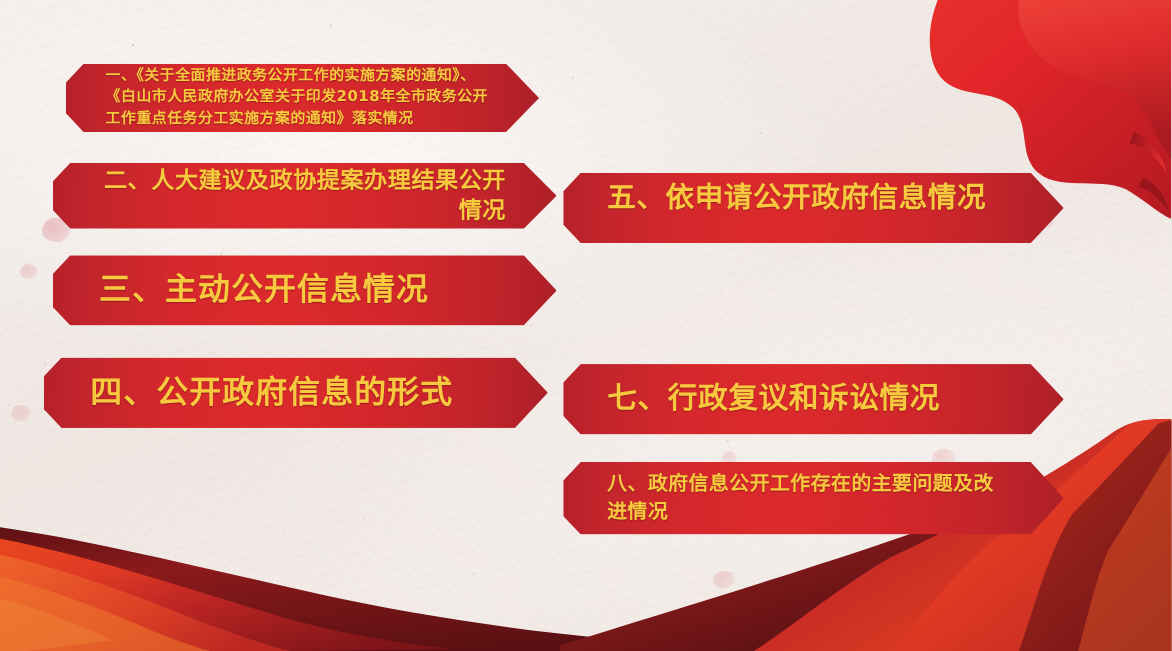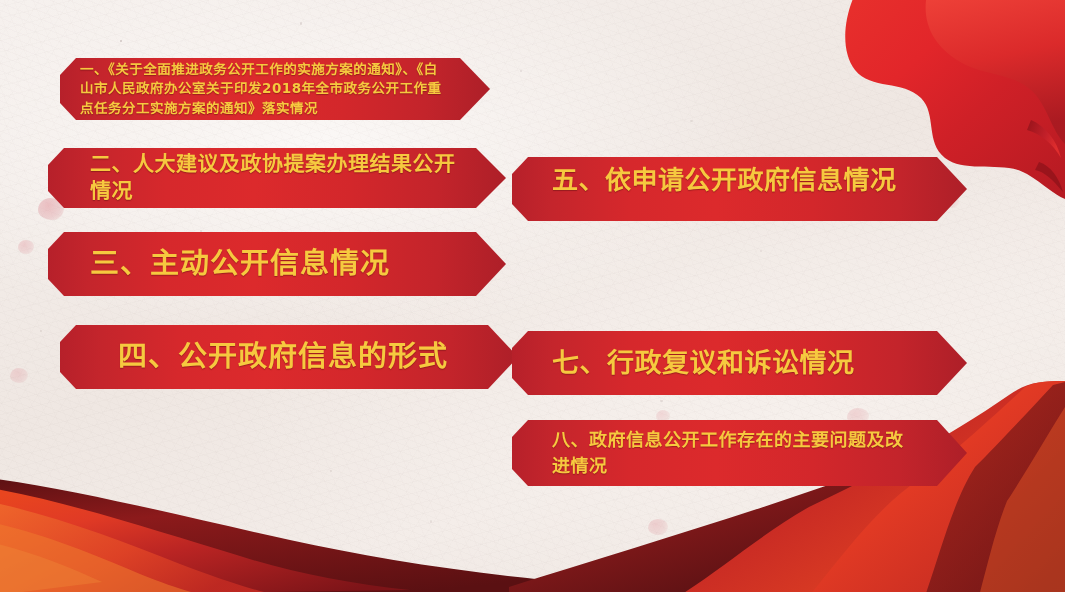--- a/index.html
+++ b/index.html
@@ -77,29 +77,29 @@
   }
   .banner .txt{
     display:block;width:100%;
     text-shadow:0 1px 1px rgba(110,20,20,.55);
     letter-spacing:.5px;
     line-height:1.28;
   }
 
   
   #b1{left:60px;top:58px;width:430px;height:62px;padding:6px 40px 6px 20px;}
-  #b1 .txt{font-size:13.5px;line-height:1.45;font-weight:700;}
-
-  #b2{left:48px;top:148px;width:458px;height:60px;padding:0 46px 0 42px;}
+  #b1 .txt{font-size:13.5px;line-height:1.45;font-weight:700;margin-left:16px;}
+
+  #b2{left:48px;top:148px;width:458px;height:60px;padding:0 46px 0 42px;text-align:right;}
   #b2 .txt{font-size:21px;font-weight:700;}
 
   #b3{left:48px;top:232px;width:458px;height:64px;padding:0 46px 0 42px;}
   #b3 .txt{font-size:29px;font-weight:700;letter-spacing:1px;}
 
-  #b4{left:60px;top:325px;width:458px;height:64px;padding:0 46px 0 58px;}
+  #b4{left:40px;top:325px;width:458px;height:64px;padding:0 46px 0 42px;}
   #b4 .txt{font-size:29px;font-weight:700;letter-spacing:1px;}
 
   #b5{left:512px;top:157px;width:455px;height:64px;padding:0 46px 16px 40px;}
   #b5 .txt{font-size:26px;font-weight:700;letter-spacing:.5px;}
 
   #b6{left:512px;top:250px;width:455px;height:58px;padding:0 46px 0 40px;}
   #b6 .txt{font-size:20px;font-weight:700;}
 
   #b7{left:512px;top:331px;width:455px;height:64px;padding:0 46px 0 40px;}
   #b7 .txt{font-size:27px;font-weight:700;letter-spacing:.5px;}

